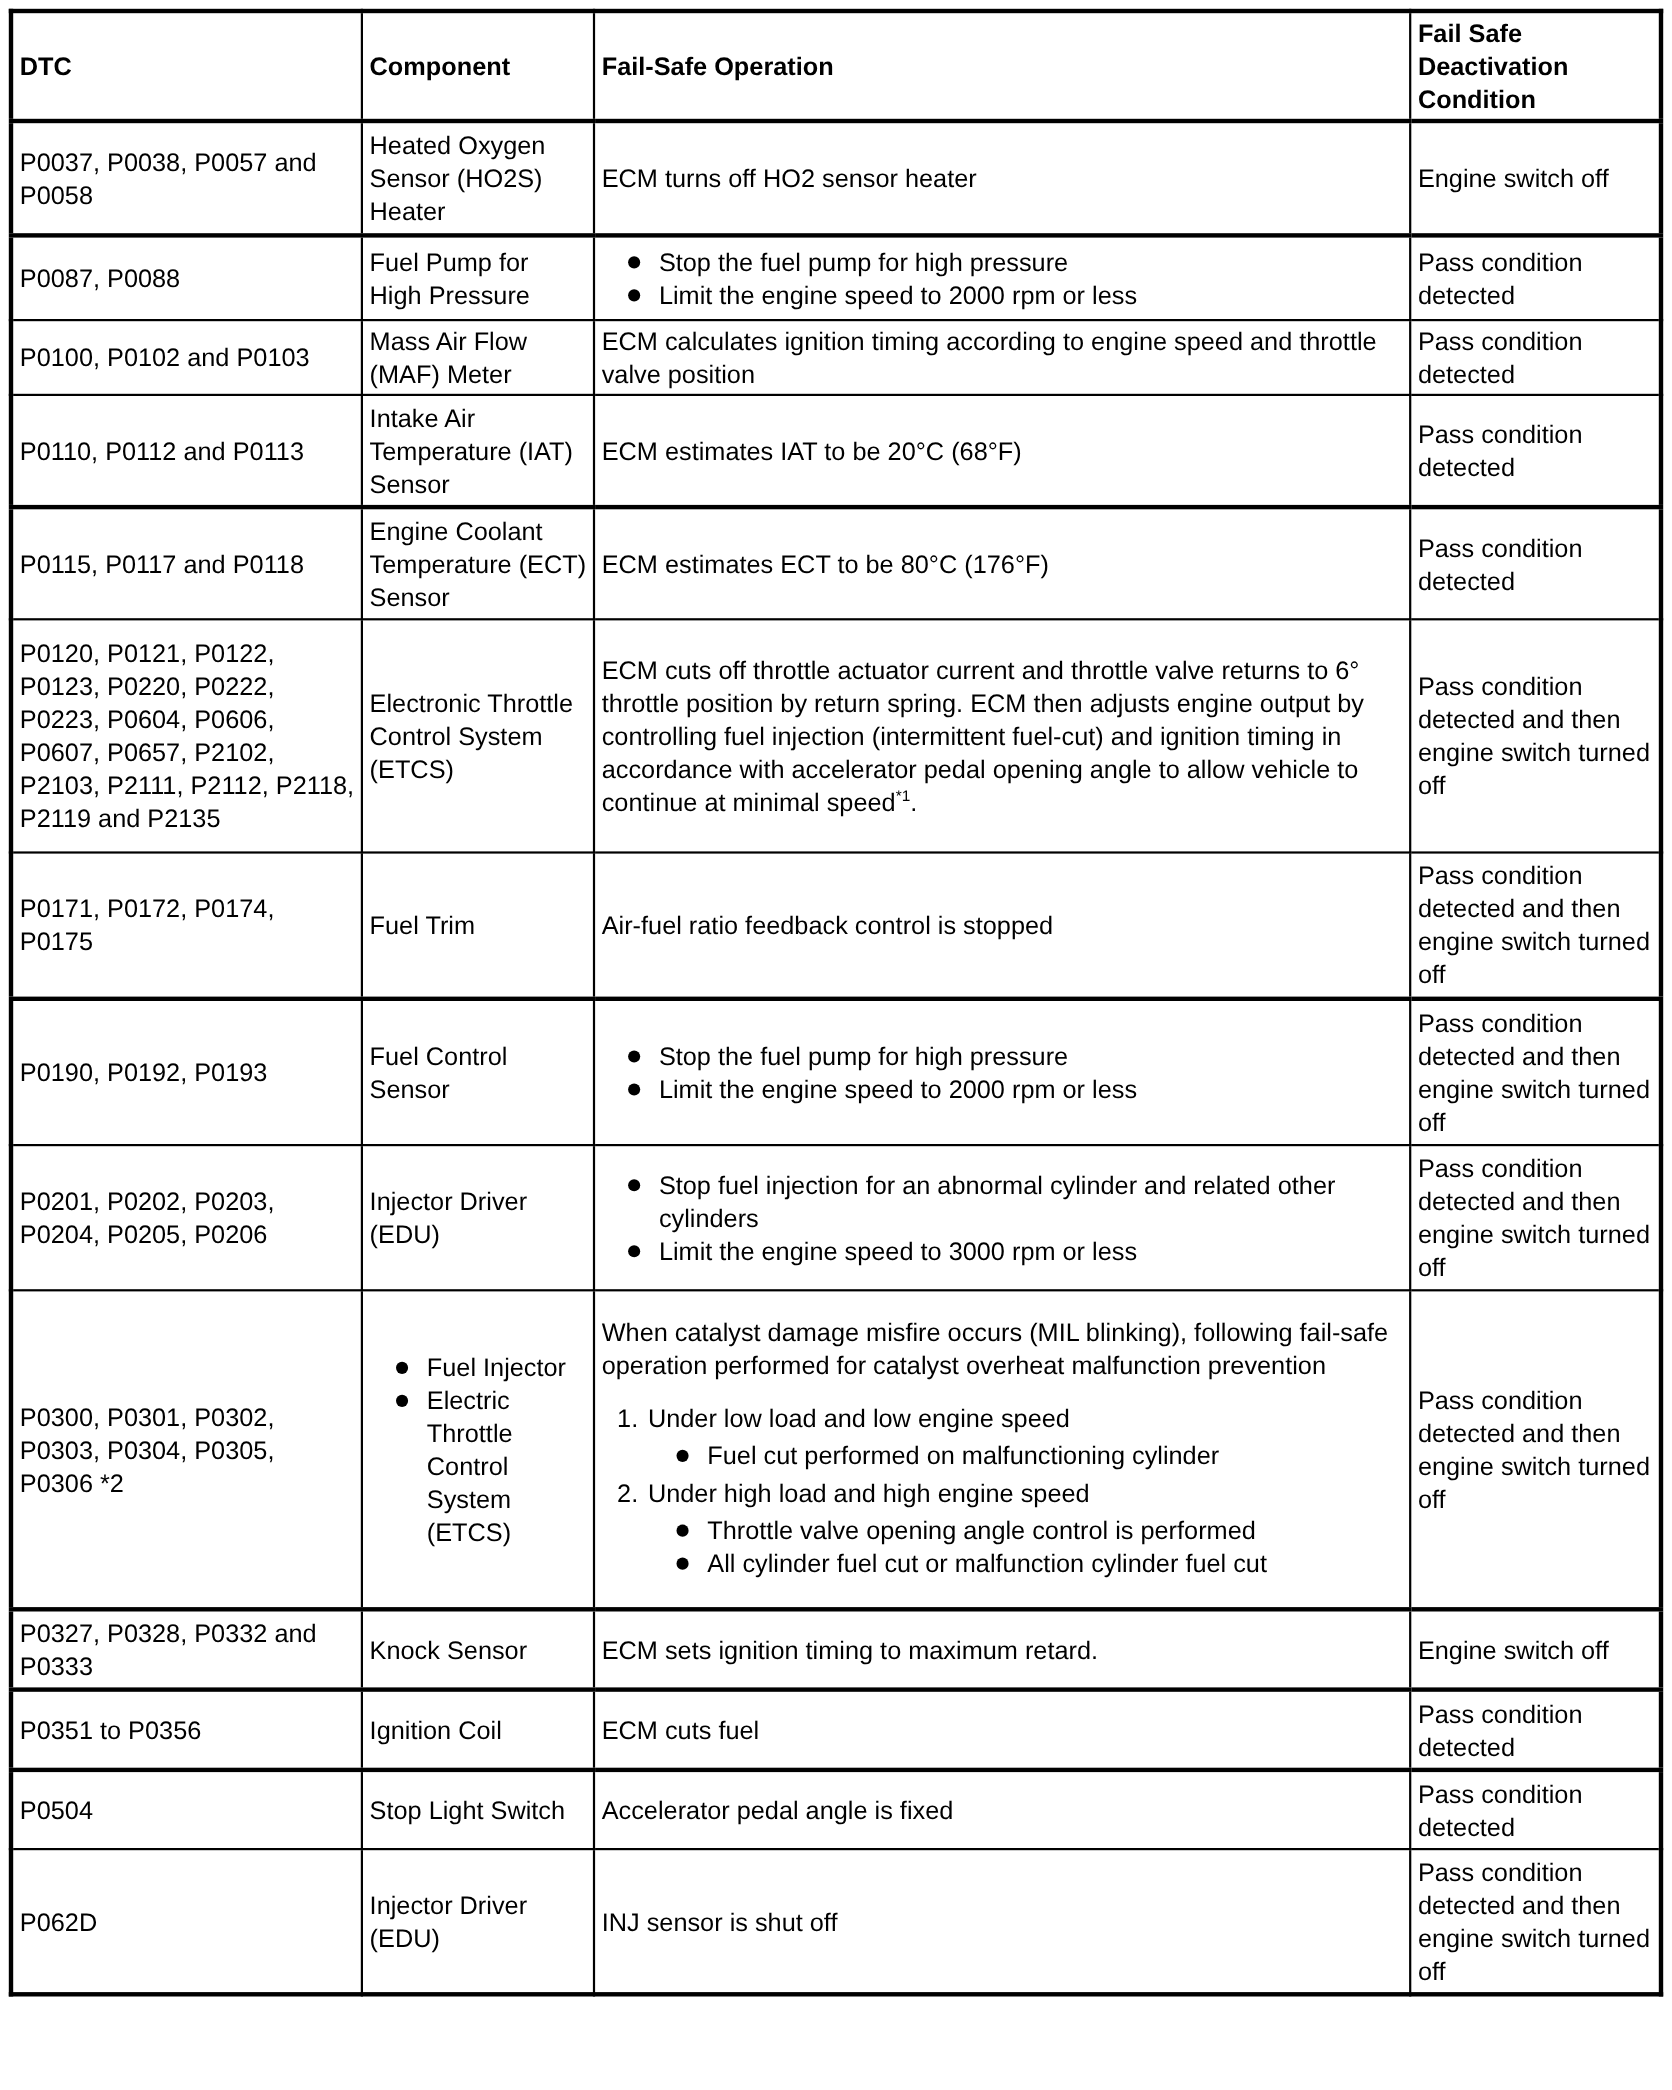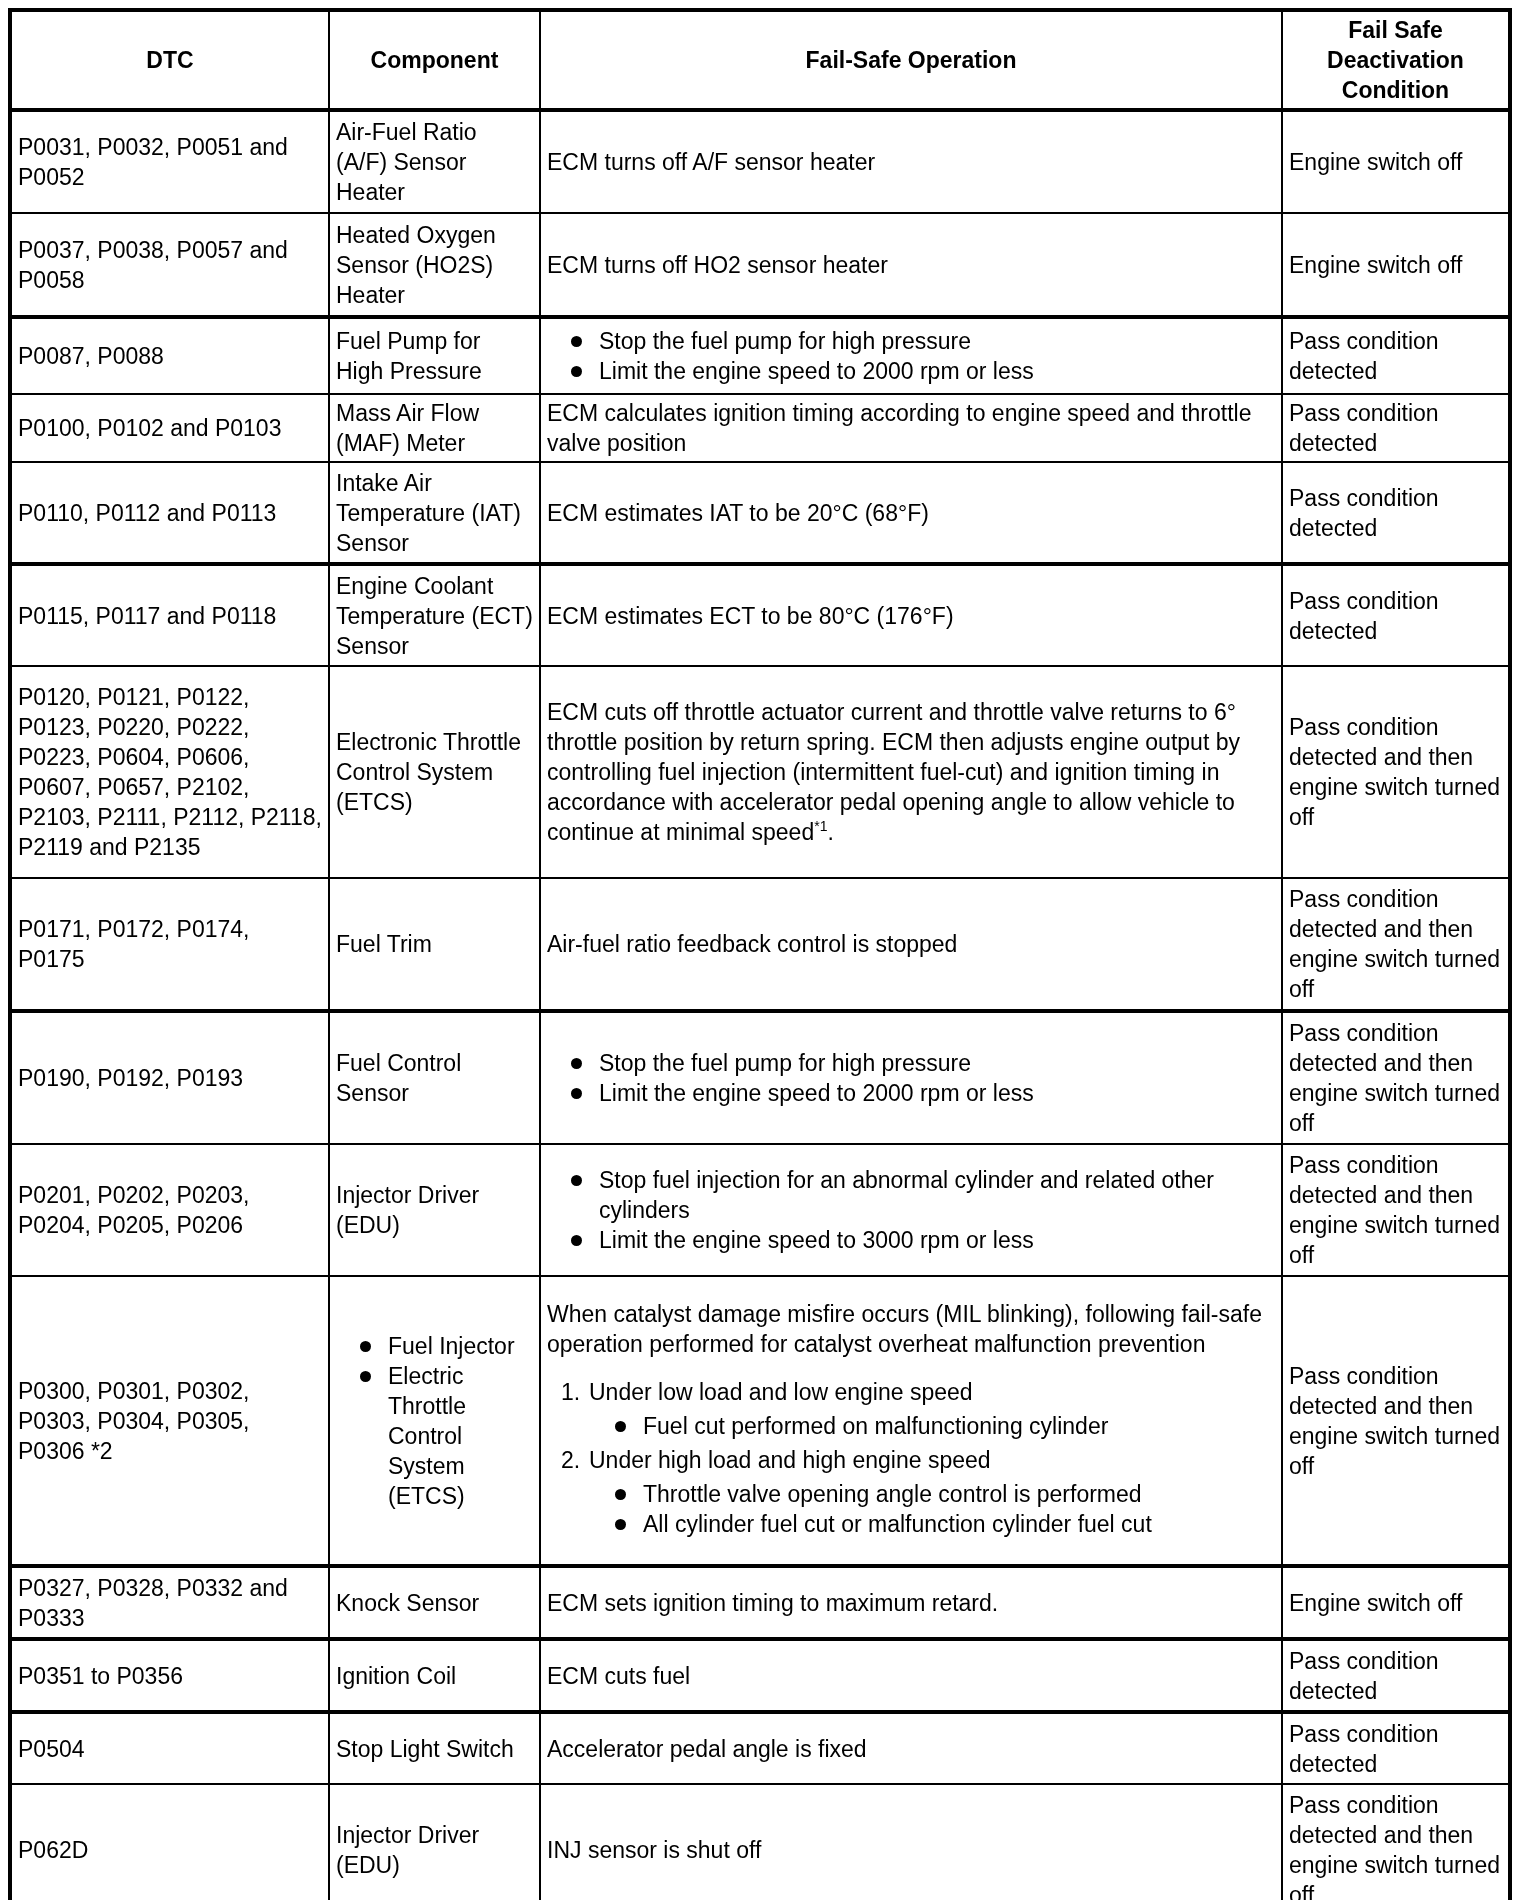--- a/index.html
+++ b/index.html
@@ -4,21 +4,21 @@
 <style>
   html, body { margin:0; padding:0; background:#ffffff; }
   body { width:1520px; height:1900px; position:relative; overflow:hidden;
          font-family:"Liberation Sans", sans-serif; color:#000; }
   table.fs { position:absolute; left:8px; top:8px; width:1500px;
              border-collapse:collapse; table-layout:fixed;
              border:4px solid #000; }
   table.fs td, table.fs th { border:2px solid #000; padding:3px 6px;
              vertical-align:middle; font-size:23px; line-height:30px;
              text-align:left; font-weight:normal; }
-  table.fs th { font-weight:bold; text-align:center; font-size:23px; line-height:30px; }
+  table.fs th { font-weight:bold; text-align:left; font-size:23px; line-height:30px; }
   table.fs thead tr { height:97px; }
   table.fs thead th { border-bottom:4px solid #000; }
   tr.thick td { border-bottom:4px solid #000; }
   ul.b { margin:4px; padding:0 0 0 20px; list-style:none; }
   ul.b li { position:relative; padding-left:28px; }
   ul.b li::before { content:""; position:absolute; left:0; top:10px;
                     width:11px; height:11px; border-radius:50%; background:#000; }
   ol.n { margin:18px 0 0 0; padding:0 0 0 14px; list-style:none; }
   ol.n > li { position:relative; padding-left:28px; }
   ol.n > li > .num { position:absolute; left:0; top:0; }
@@ -37,26 +37,20 @@
   </colgroup>
   <thead>
     <tr>
       <th>DTC</th>
       <th>Component</th>
       <th>Fail-Safe Operation</th>
       <th>Fail Safe Deactivation Condition</th>
     </tr>
   </thead>
   <tbody>
-    <tr style="height:103px">
-      <td>P0031, P0032, P0051 and P0052</td>
-      <td>Air-Fuel Ratio (A/F) Sensor Heater</td>
-      <td>ECM turns off A/F sensor heater</td>
-      <td>Engine switch off</td>
-    </tr>
     <tr class="thick" style="height:104px">
       <td>P0037, P0038, P0057 and P0058</td>
       <td>Heated Oxygen Sensor (HO2S) Heater</td>
       <td>ECM turns off HO2 sensor heater</td>
       <td>Engine switch off</td>
     </tr>
     <tr style="height:75px">
       <td>P0087, P0088</td>
       <td>Fuel Pump for High Pressure</td>
       <td>

